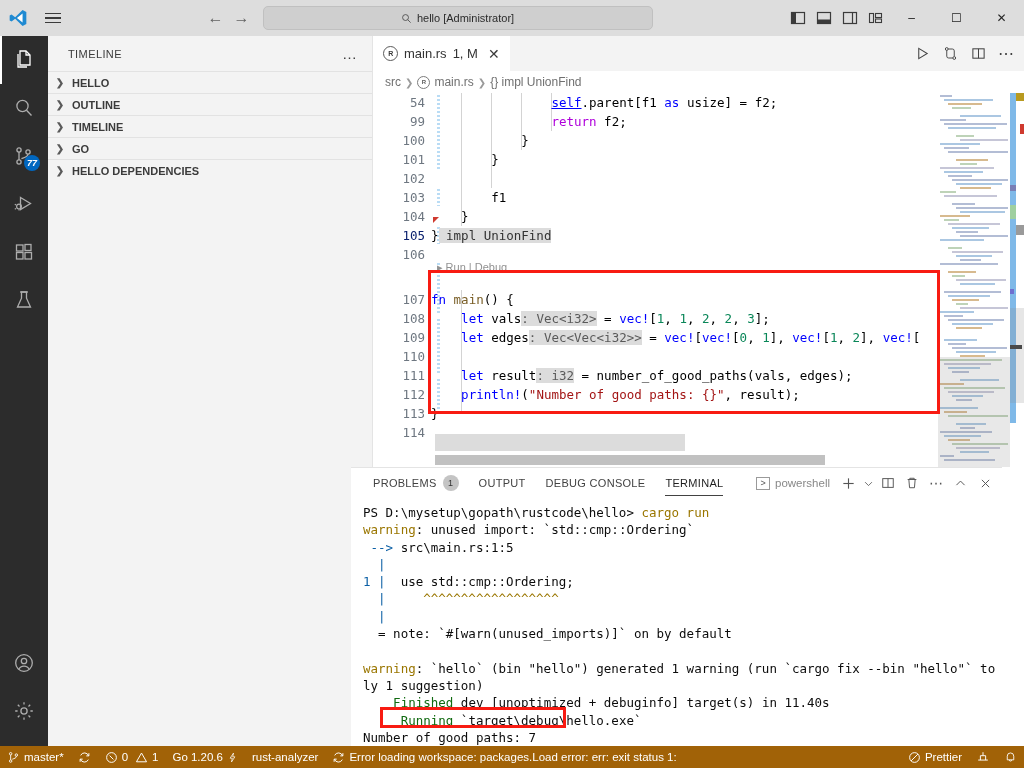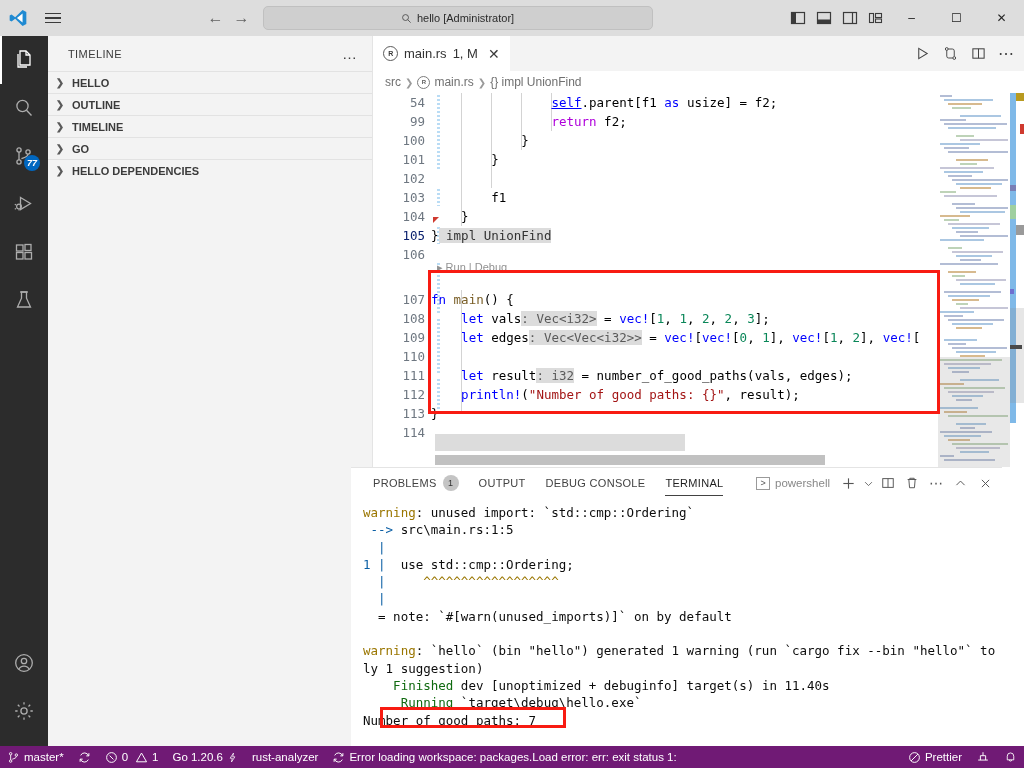--- a/index.html
+++ b/index.html
@@ -192,21 +192,21 @@
     color: #0c0c0c; overflow: hidden;
   }
   .tl { height: 17.3px; line-height: 17.3px; white-space: pre; }
   .t-yellow { color: #9a7600; }
   .t-green { color: #106a10; }
   .t-blue { color: #0b5fa5; }
 
   
   .statusbar {
     position: absolute; left: 0; bottom: 0; width: 1024px; height: 22px;
-    background: #701a75; color: #ffffff; display: flex; align-items: center;
+    background: #a16207; color: #ffffff; display: flex; align-items: center;
     font-size: 11.5px;
   }
   .st-item { display: flex; align-items: center; gap: 4px; padding: 0 7px; height: 22px; cursor: pointer; white-space: nowrap; }
   .st-spacer { flex: 1; }
   .st-trunc { max-width: 330px; overflow: hidden; text-overflow: clip; }
 </style>
 </head>
 <body>
 
 <div id="app">
@@ -612,20 +612,21 @@
         </div>
         <div class="pa-item" style="width:26px">
           <svg width="13" height="13" viewBox="0 0 16 16">
               <path d="M3.5 3.5l9 9M12.5 3.5l-9 9" stroke="#555" stroke-width="1.2"></path>
             </svg>
         </div>
       </div>
     </div>
 
     <div class="term" id="terminal">
+        <div class="tl"><span>PS D:\mysetup\gopath\rustcode\hello&gt; </span><span class="t-yellow">cargo run</span></div>
         <div class="tl"><span class="t-yellow">warning</span><span>: unused import: `std::cmp::Ordering`</span></div>
         <div class="tl"><span class="t-blue"> --&gt; </span><span>src\main.rs:1:5</span></div>
         <div class="tl"><span class="t-blue">  |</span></div>
         <div class="tl"><span class="t-blue">1 |</span><span>  use std::cmp::Ordering;</span></div>
         <div class="tl"><span class="t-blue">  |</span><span class="t-yellow">     ^^^^^^^^^^^^^^^^^^</span></div>
         <div class="tl"><span class="t-blue">  |</span></div>
         <div class="tl"><span>  = note: `#[warn(unused_imports)]` on by default</span></div>
         <div class="tl"><span></span></div>
         <div class="tl"><span class="t-yellow">warning</span><span>: `hello` (bin "hello") generated 1 warning (run `cargo fix --bin "hello"` to app</span></div>
         <div class="tl"><span>ly 1 suggestion)</span></div>

